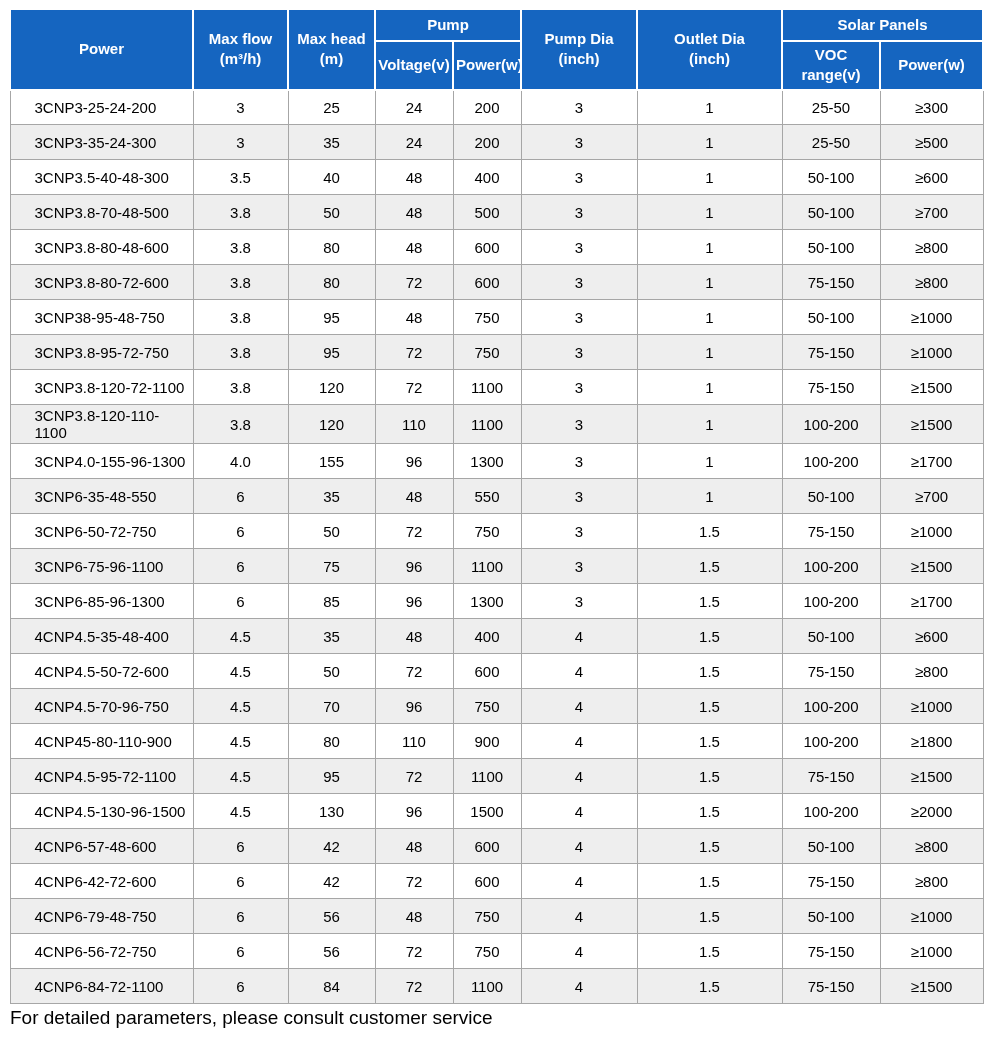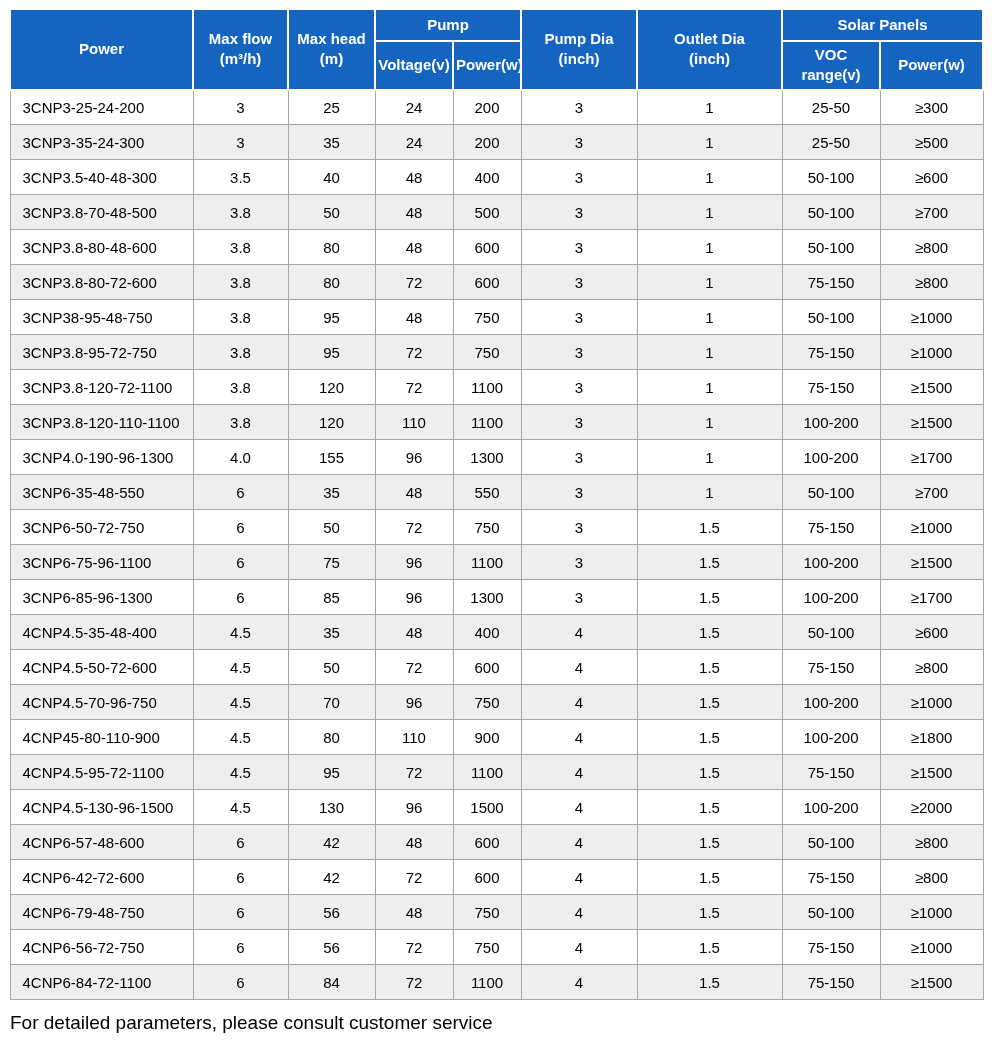--- a/index.html
+++ b/index.html
@@ -45,24 +45,24 @@
     text-align:center;
     vertical-align:middle;
     padding:2px 4px;
     background:#FFFFFF;
   }
   table.spec tbody tr:nth-child(even) td{
     background:var(--row-alt-bg);
   }
   table.spec tbody td.model-cell{
     text-align:left;
-    padding-left:12px;
+    padding-left:24px;
   }
   .footer-note{
-    margin-top:12px;
+    margin-top:3px;
     font-size:19px;
     color:#000000;
     padding-left:1px;
   }
 </style>
 </head>
 <body>
 
 <div class="page">
   <table class="spec">
@@ -225,21 +225,21 @@
           <td>3.8</td>
           <td>120</td>
           <td>110</td>
           <td>1100</td>
           <td>3</td>
           <td>1</td>
           <td>100-200</td>
           <td>≥1500</td>
         </tr>
         <tr>
-          <td class="model-cell">3CNP4.0-190-96-1300</td>
+          <td class="model-cell">3CNP4.0-155-96-1300</td>
           <td>4.0</td>
           <td>155</td>
           <td>96</td>
           <td>1300</td>
           <td>3</td>
           <td>1</td>
           <td>100-200</td>
           <td>≥1700</td>
         </tr>
         <tr>

